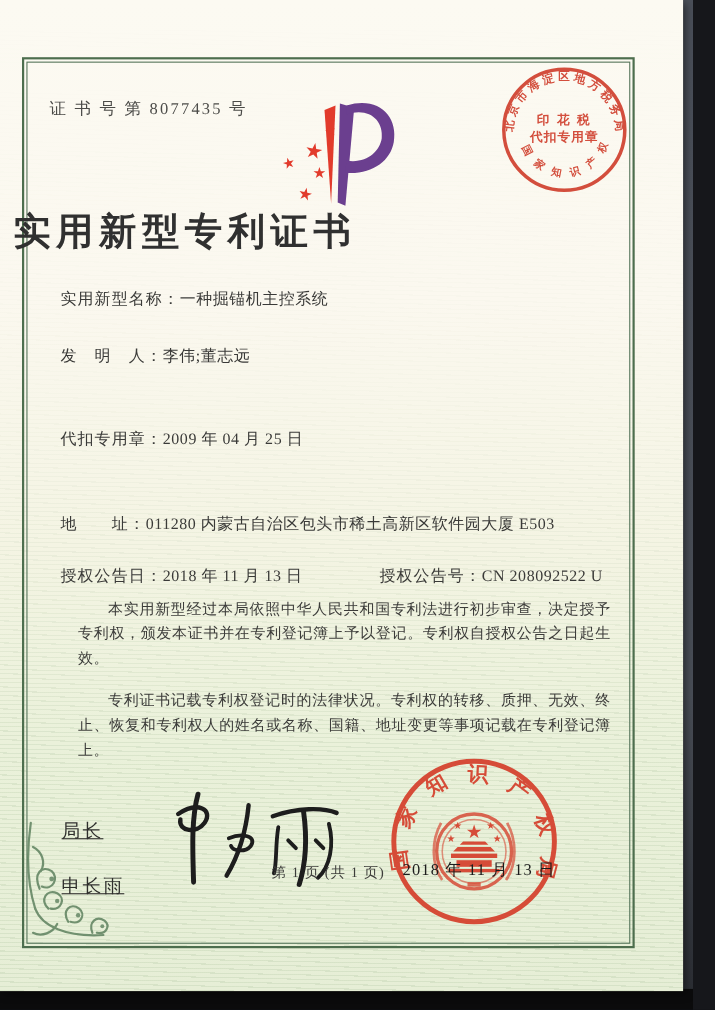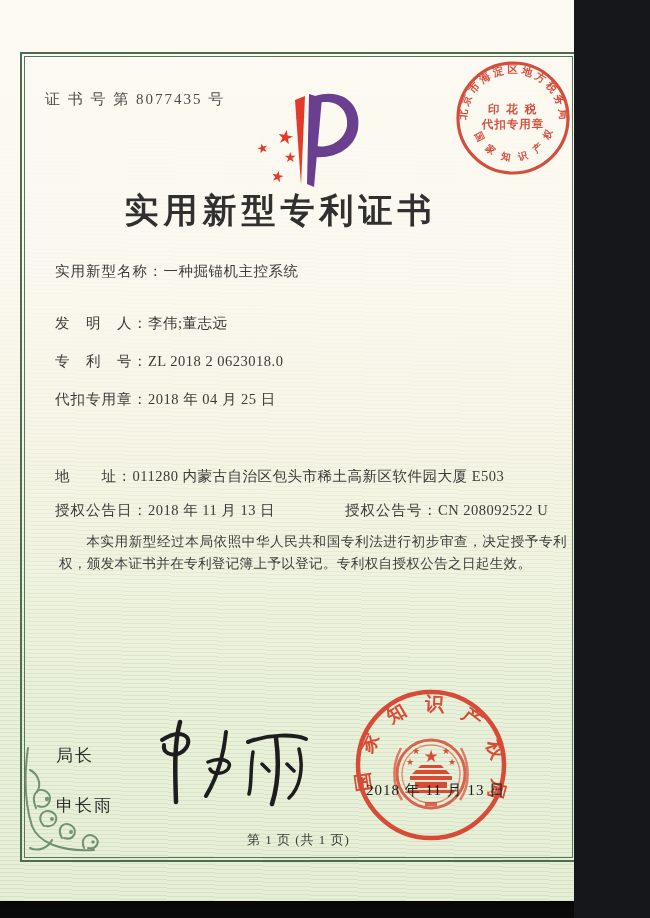--- a/index.html
+++ b/index.html
@@ -1,48 +1,48 @@
 <!DOCTYPE html>
 <html><head>
 <meta charset="utf-8">
 <style>
   html,body{margin:0;padding:0;}
   body{background:#16171b;font-family:"Liberation Serif","DejaVu Serif",serif;}
-  .stage{position:relative;width:574px;height:918px;background:#101115;overflow:hidden;}
+  .stage{position:relative;width:630px;height:918px;background:#101115;overflow:hidden;}
   .bg-right{position:absolute;left:621px;top:0;width:29px;height:901px;
     background:linear-gradient(180deg,#4b505a 0%,#4a4f58 70%,#2c2f35 100%);}
   .bg-bottom{position:absolute;left:0;top:899px;width:650px;height:19px;background:#0b0b0c;}
   .paper{position:absolute;left:0;top:0;width:621px;height:901px;
     background:linear-gradient(180deg,#fcfaf2 0%,#fbf8ef 30%,#f4f4e3 55%,#eaf1da 75%,#e6eed6 100%);
     box-shadow:3px 3px 8px rgba(0,0,0,.55);}
   .tex{position:absolute;inset:0;pointer-events:none;
     background:repeating-linear-gradient(1.2deg, rgba(122,158,112,0.14) 0px, rgba(122,158,112,0.14) 1px, transparent 1px, transparent 4px);
     -webkit-mask-image:linear-gradient(to bottom, transparent 0%, rgba(0,0,0,.18) 40%, #000 78%);
     mask-image:linear-gradient(to bottom, transparent 0%, rgba(0,0,0,.18) 40%, #000 78%);}
   .frame{position:absolute;left:20px;top:52px;width:553px;height:806px;border:2px solid #4d6e4e;}
   .frame::after{content:"";position:absolute;inset:2px;border:1px solid #56755a;}
   .cert-no{position:absolute;left:45px;top:90px;font-size:15px;letter-spacing:2px;color:#4b4b48;}
   .logo{position:absolute;left:254px;top:84px;width:112px;height:114px;}
   .tax-seal{position:absolute;left:453px;top:58px;width:120px;height:120px;opacity:.92;}
-  .title{position:absolute;left:2px;top:188px;width:557px;text-align:center;
+  .title{position:absolute;left:12px;top:188px;width:557px;text-align:left;
     font-size:34px;font-weight:600;letter-spacing:5px;color:#303030;}
   .f-row{position:absolute;left:55px;width:510px;font-size:14.5px;color:#3a3a38;white-space:nowrap;}
   .f-label{letter-spacing:1px;}
   .f-value{letter-spacing:.5px;}
   .f-col2{position:absolute;left:290px;top:0;}
   .bodytxt{position:absolute;left:55px;top:527px;width:516px;font-size:13.6px;line-height:22.4px;
     color:#3c3c3a;text-align:justify;letter-spacing:.3px;}
-  .bodytxt p{margin:4px;text-indent:2em;}
+  .bodytxt p{margin:16px;text-indent:2em;}
   .signoff{position:absolute;left:56px;top:744px;font-size:17px;color:#2e2e2c;
-    font-family:"Liberation Sans","DejaVu Sans",sans-serif;letter-spacing:2px;}
+    font-family:"Liberation Sans","DejaVu Sans",sans-serif;letter-spacing:2px;text-decoration:underline;}
   .signoff .name{display:block;margin-top:27px;}
   .autograph{position:absolute;left:150px;top:712px;width:180px;height:100px;}
   .agency-seal{position:absolute;left:352px;top:686px;width:158px;height:158px;opacity:.93;}
   .seal-date{position:absolute;left:366px;top:781px;font-size:15px;color:#1c1c1c;letter-spacing:1px;z-index:5;}
-  .footer{position:absolute;left:20px;top:831px;width:557px;text-align:center;font-size:13px;color:#3c3c3a;letter-spacing:1px;}
+  .footer{position:absolute;left:20px;top:784px;width:557px;text-align:center;font-size:13px;color:#3c3c3a;letter-spacing:1px;}
   .flourish{position:absolute;left:22px;top:742px;width:120px;height:118px;}
 </style>
 </head>
 <body>
 
 <div class="stage">
   <div class="bg-right"></div>
   <div class="bg-bottom"></div>
 
   <div class="paper">
@@ -79,36 +79,34 @@
     </svg>
 
     <div class="title">实用新型专利证书</div>
 
     <div class="f-row" style="top:262px">
       <span class="f-label">实用新型名称：</span><span class="f-value">一种掘锚机主控系统</span>
     </div>
     <div class="f-row" style="top:314px">
       <span class="f-label">发　明　人：</span><span class="f-value">李伟;董志远</span>
     </div>
-    <div class="f-row" style="top:352px">
-      <span class="f-label">专　利　号：</span><span class="f-value">ZL 2018 2 0623018.0</span>
-    </div>
     <div class="f-row" style="top:390px">
-      <span class="f-label">代扣专用章：</span><span class="f-value">2018 年 04 月 25 日</span>
+      <span class="f-label">代扣专用章：</span><span class="f-value">2009 年 04 月 25 日</span>
     </div>
     <div class="f-row" style="top:467px">
       <span class="f-label">地　　址：</span><span class="f-value">011280 内蒙古自治区包头市稀土高新区软件园大厦 E503</span>
     </div>
-    <div class="f-row" style="top:501px">
+    <div class="f-row" style="top:514px">
       <span><span class="f-label">授权公告日：</span><span class="f-value">2018 年 11 月 13 日</span></span>
       <span class="f-col2"><span class="f-label">授权公告号：</span><span class="f-value">CN 208092522 U</span></span>
     </div>
 
     <div class="bodytxt">
       <p>本实用新型经过本局依照中华人民共和国专利法进行初步审查，决定授予专利权，颁发本证书并在专利登记簿上予以登记。专利权自授权公告之日起生效。</p>
+      <p>专利证书记载专利权登记时的法律状况。专利权的转移、质押、无效、终止、恢复和专利权人的姓名或名称、国籍、地址变更等事项记载在专利登记簿上。</p>
     </div>
 
     <svg class="flourish" viewBox="0 0 120 118">
       <g fill="none" stroke="#5d815e" stroke-width="2" stroke-linecap="round" opacity=".85">
         <path d="M6,6 C2,34 3,62 10,84"></path>
         <path d="M10,84 C16,100 38,110 72,108"></path>
         <path d="M14,66 C8,52 16,44 25,50 C32,56 26,68 16,64"></path>
         <path d="M22,84 C14,76 20,66 30,70 C38,74 34,86 24,84"></path>
         <path d="M40,96 C34,86 42,78 50,84 C56,89 52,99 42,96"></path>
         <path d="M62,106 C58,96 66,90 73,95 C79,100 74,108 66,106"></path>

